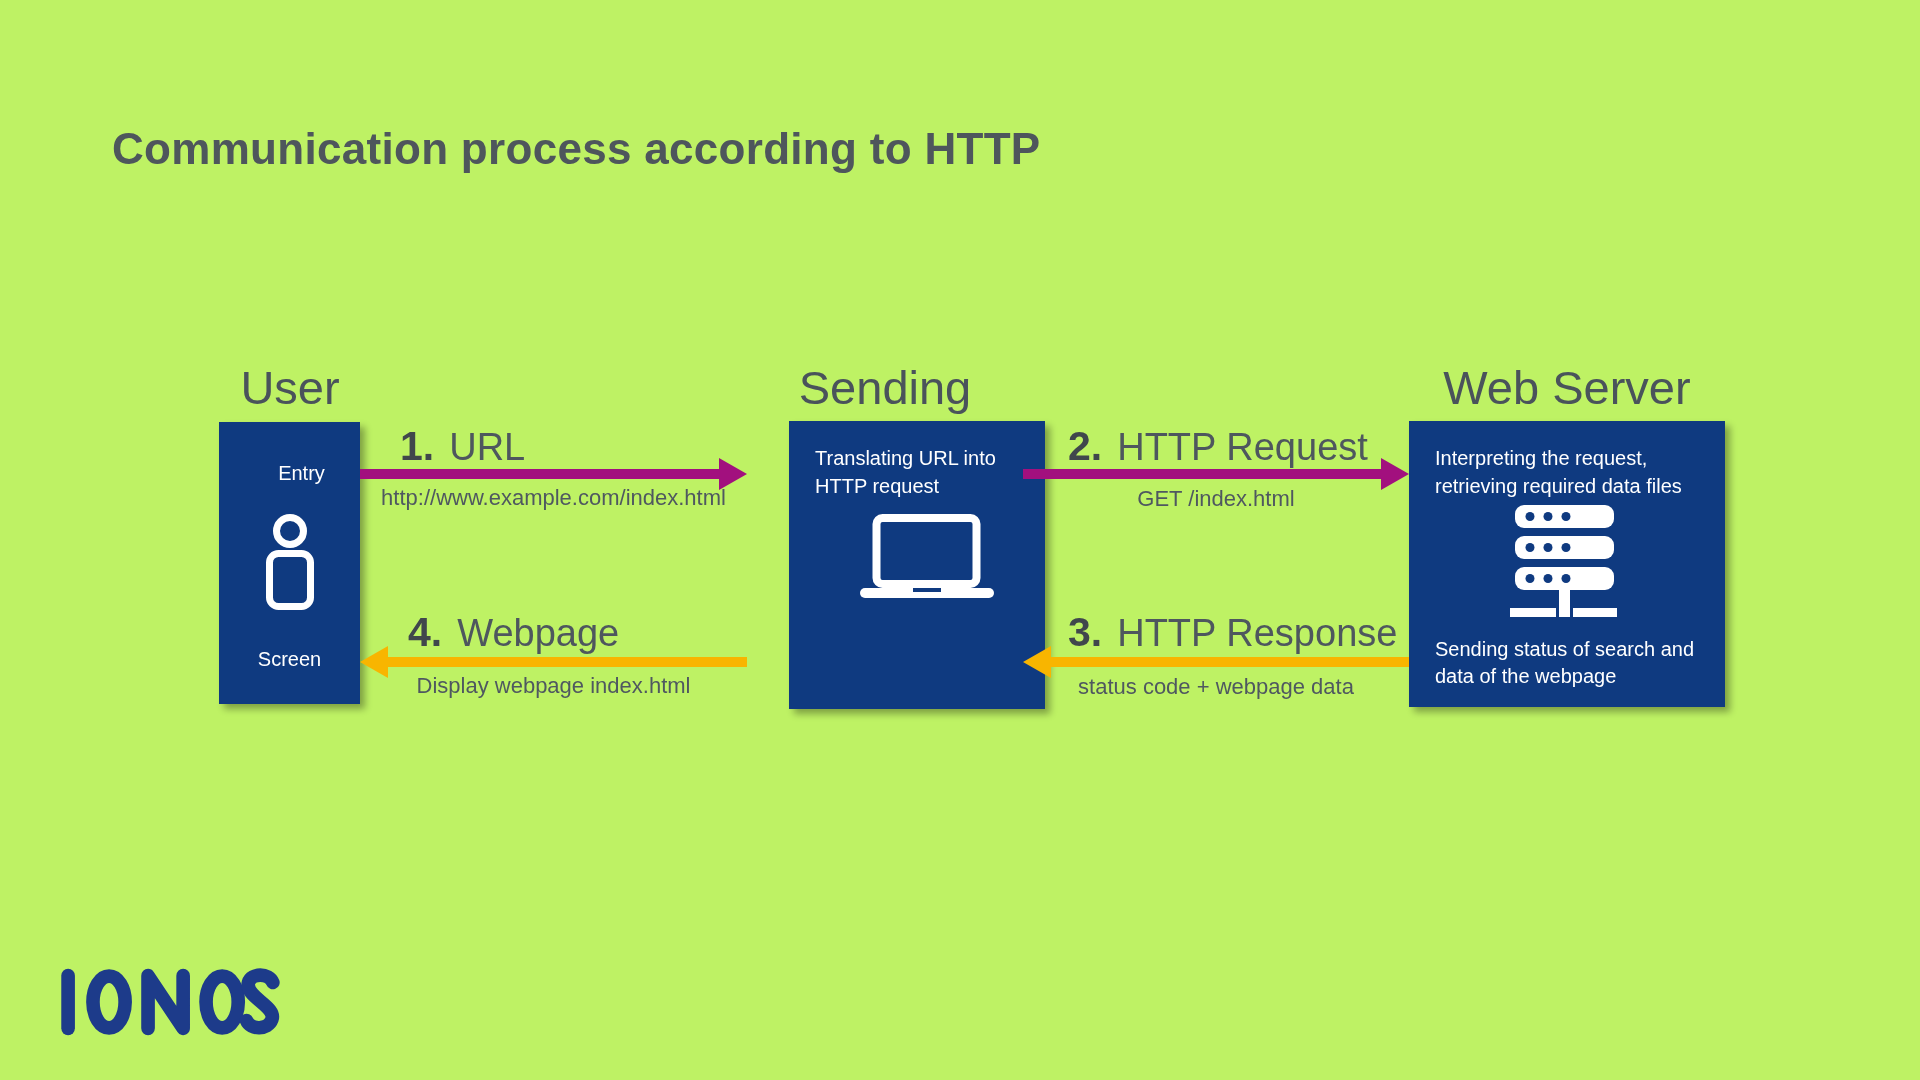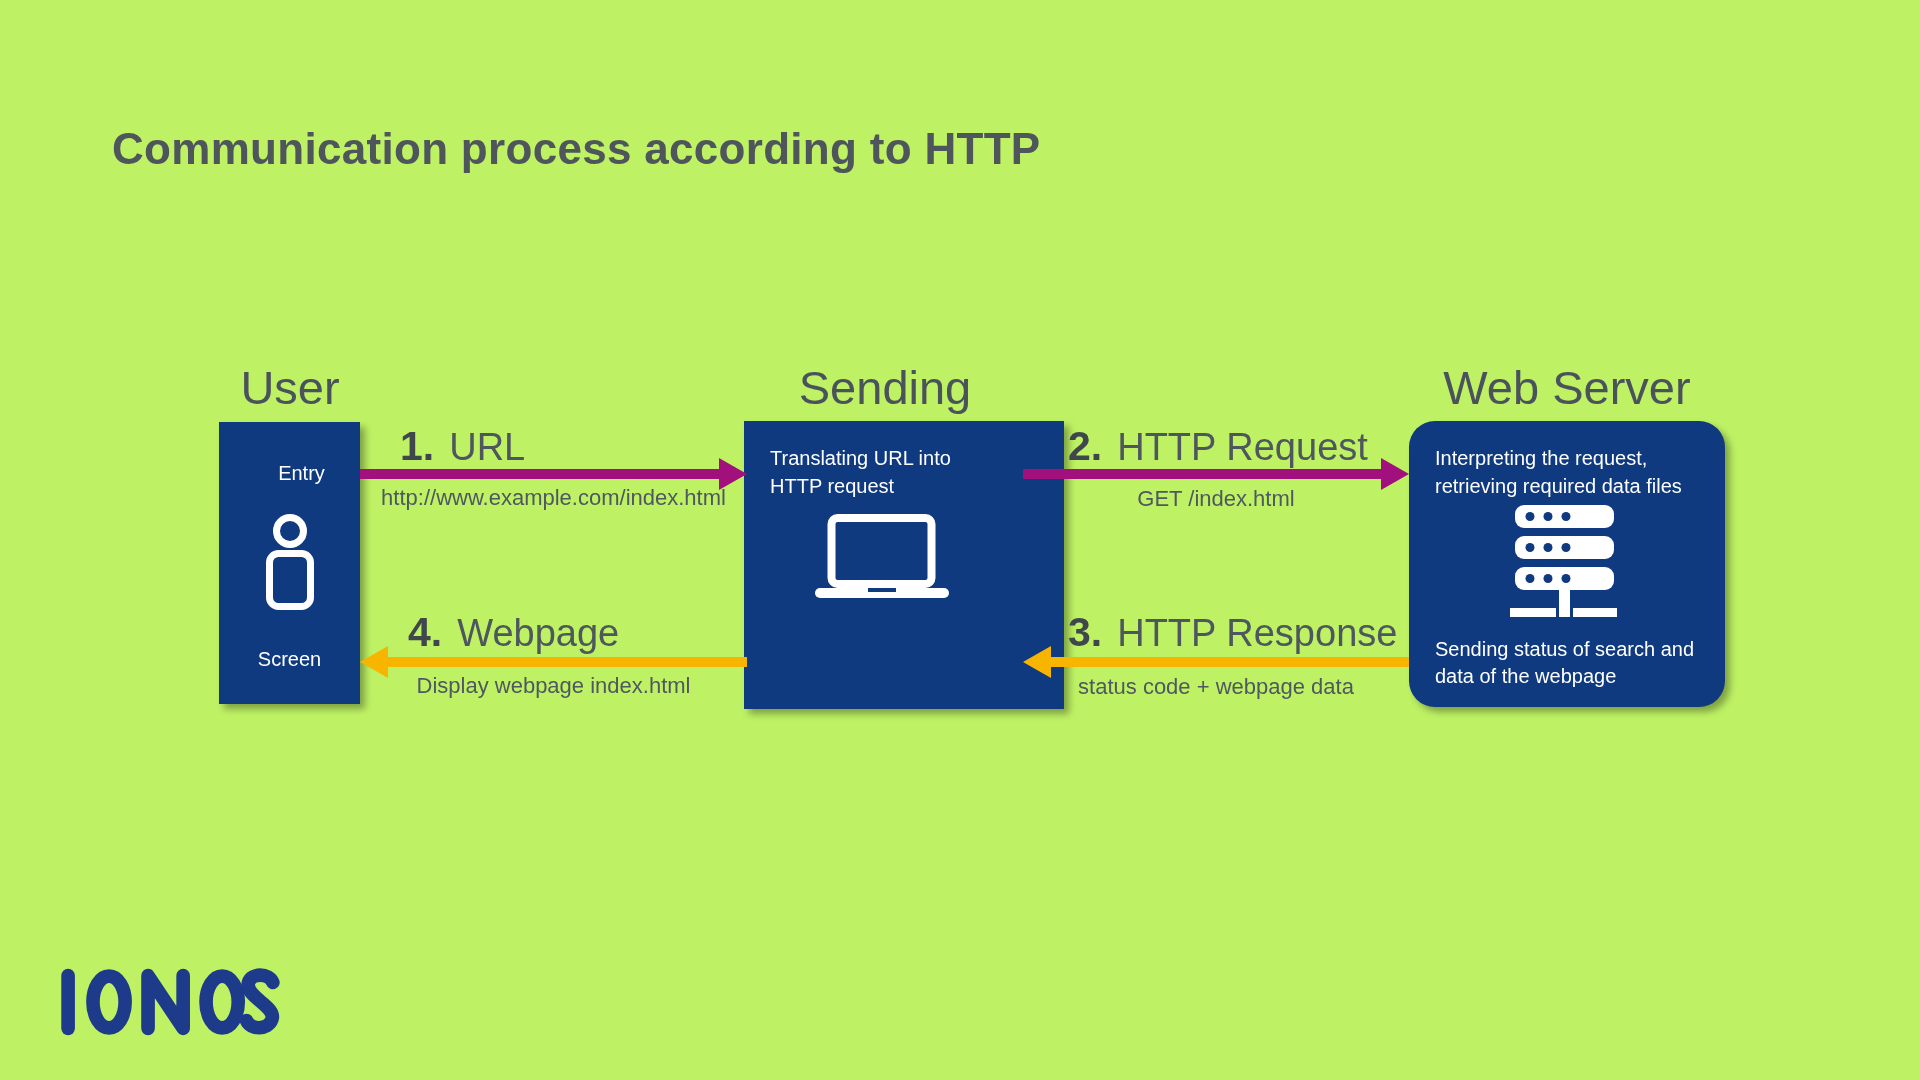--- a/index.html
+++ b/index.html
@@ -22,22 +22,22 @@
   }
   #heading-user{left:290px;}
   #heading-browser{left:885px;}
   #heading-server{left:1567px;}
 
   .box{
     position:absolute;background:#0f3a80;
     box-shadow:5px 5px 7px rgba(0,0,0,.33);
   }
   #user-box{left:219px;top:422px;width:141px;height:282px;}
-  #browser-box{left:744px;top:421px;width:320px;height:288px;}
-  #server-box{left:1409px;top:421px;width:316px;height:286px;border-radius:26px;}
+  #browser-box{left:789px;top:421px;width:256px;height:288px;}
+  #server-box{left:1409px;top:421px;width:316px;height:286px;}
 
   .box .center-label{
     position:absolute;left:0;width:100%;text-align:center;
     color:#fff;font-size:20px;
   }
   #user-entry{top:40px;padding-left:12px;}
   #user-screen{bottom:33px;}
 
   .box-text{
     position:absolute;left:26px;right:10px;color:#fff;

